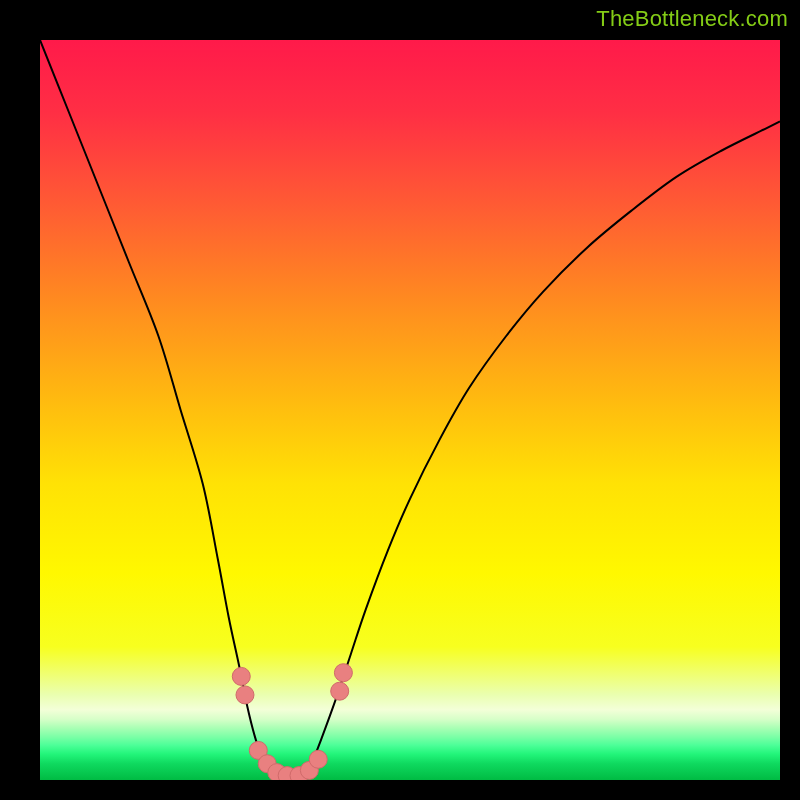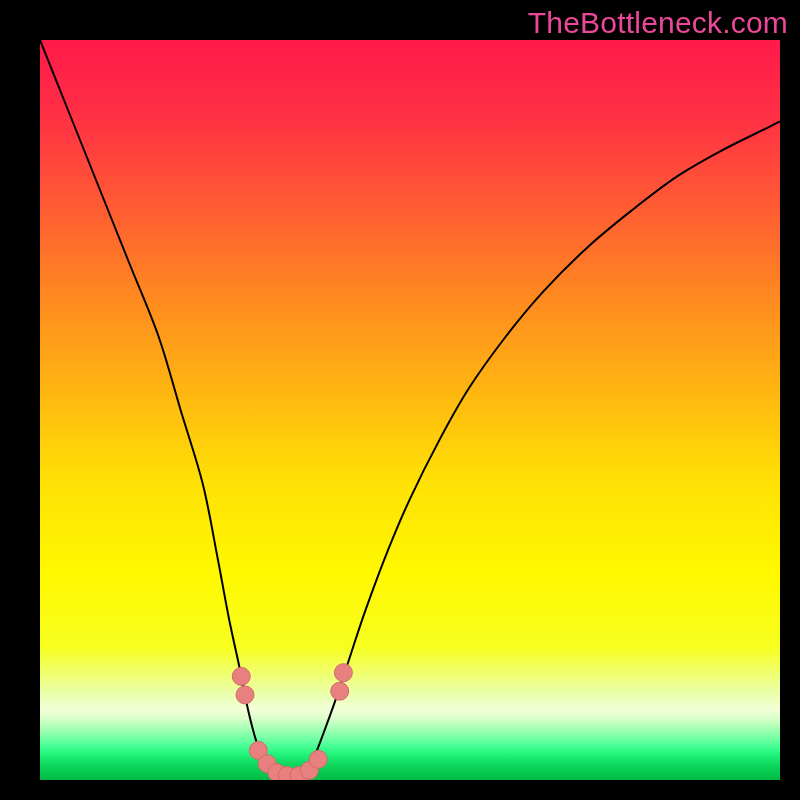--- a/index.html
+++ b/index.html
@@ -35,22 +35,22 @@
     left: 0; top: 0;
     width: 740px;
     height: 740px;
     overflow: visible;
   }
   .watermark {
     position: absolute;
     top: 6px;
     right: 12px;
     font-family: Arial, Helvetica, sans-serif;
-    font-size: 30px;
-    color: #ec4899;
+    font-size: 22px;
+    color: #84cc16;
     font-weight: 500;
     letter-spacing: 0.2px;
   }
 </style>
 </head>
 <body>
 
 <div class="frame">
   <div class="plot">
     <svg class="gradient" viewBox="0 0 740 740" preserveAspectRatio="none">

